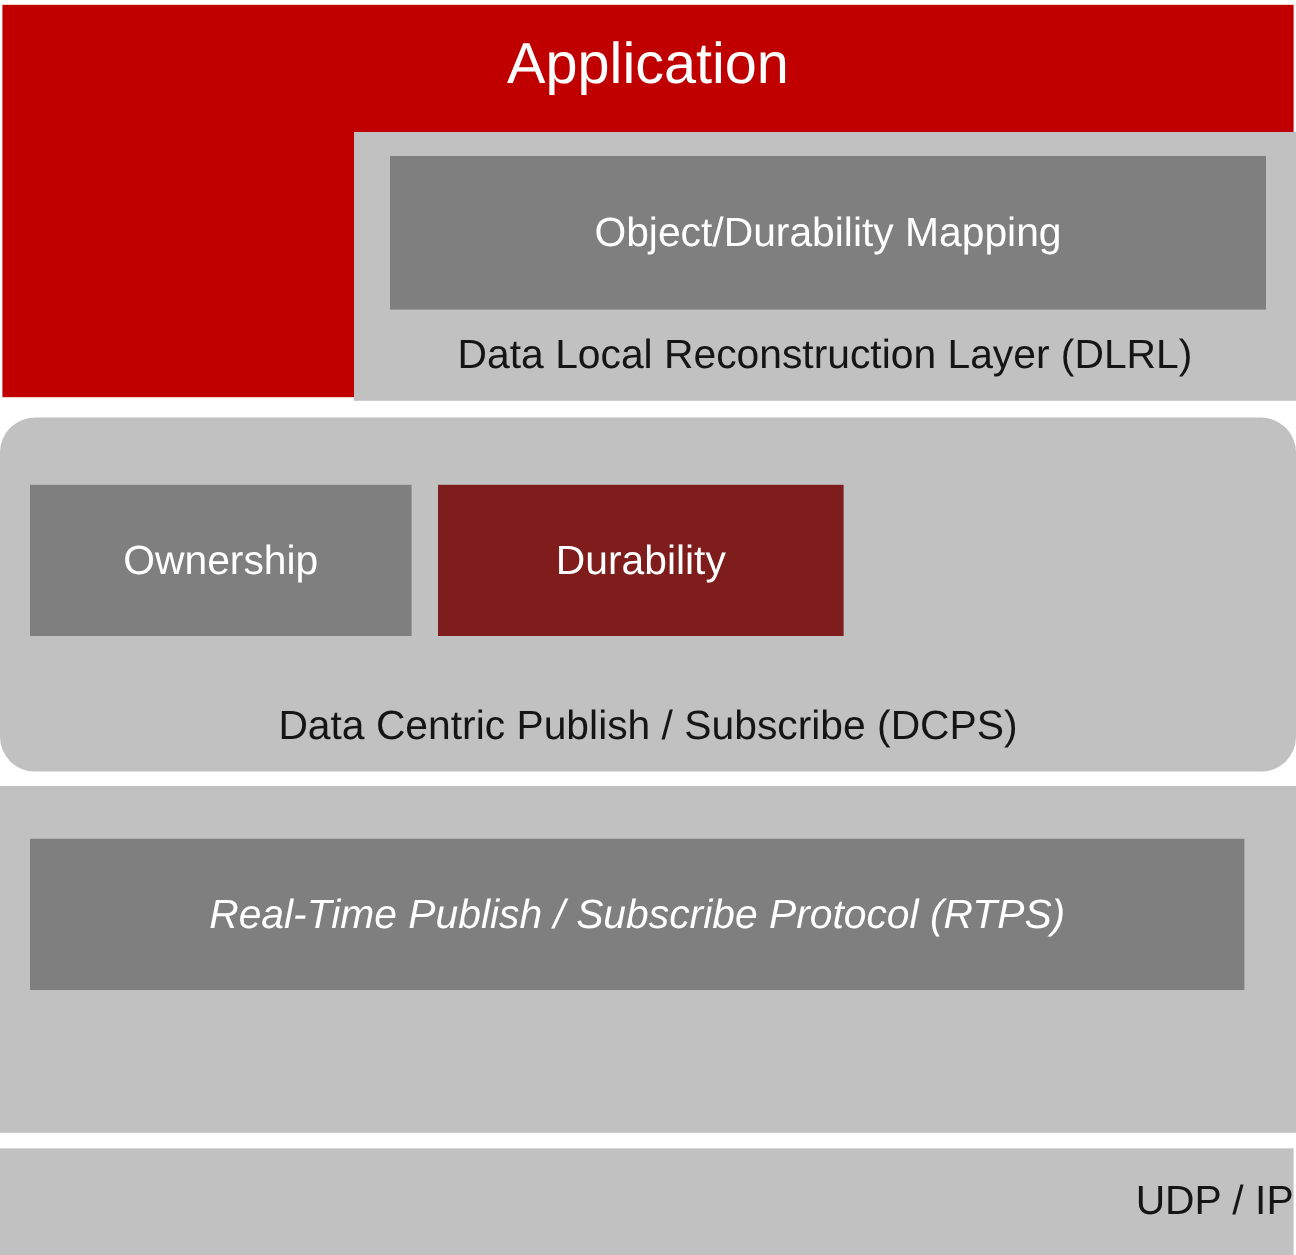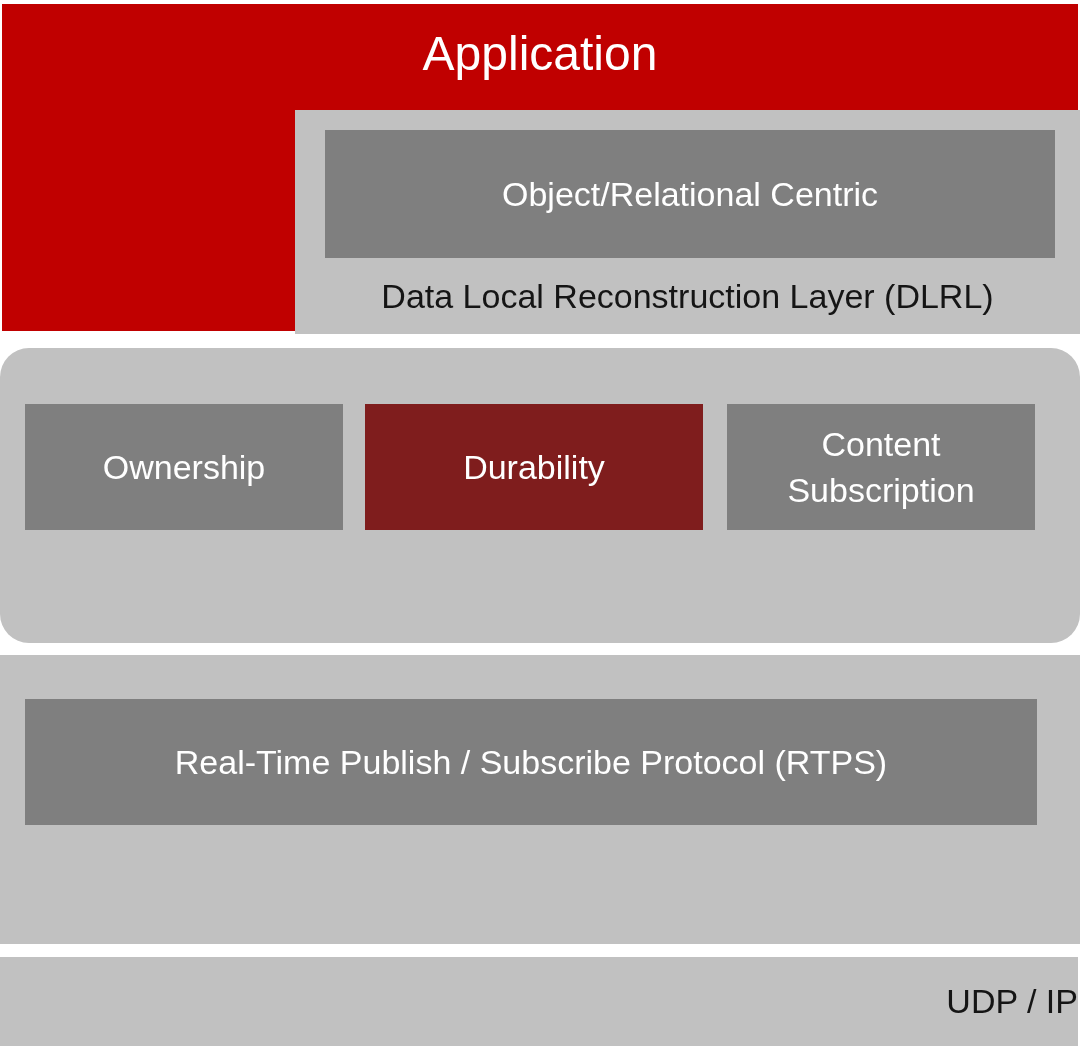--- a/index.html
+++ b/index.html
@@ -59,21 +59,21 @@
 
   
   .dcps-band { left: 0; top: 348px; width: 1080px; height: 295px; }
   .ownership-box    { left: 25px;  top: 56px; width: 318px; height: 126px; }
   .durability-box   { left: 365px; top: 56px; width: 338px; height: 126px; }
   .content-sub-box  { left: 727px; top: 56px; width: 308px; height: 126px; }
   .dcps-label { top: 232px; height: 50px; }
 
   
   .rtps-band { left: 0; top: 655px; width: 1080px; height: 289px; }
-  .rtps-box  { left: 25px; top: 44px; width: 1012px; height: 126px; }
+  .rtps-box  { left: 25px; top: 44px; width: 1012px; height: 126px; font-style: italic; }
   .wire-label{ top: 226px; height: 52px; }
 
   
   .udp-band {
     left: 0; top: 957px; width: 1078px; height: 89px;
     display: flex; align-items: center; justify-content: flex-end;
     color: #151515; font-size: 34px;
   }
 </style>
 </head>
@@ -81,35 +81,33 @@
 
 <div class="canvas">
 
   <div class="abs red-top" style="background-color: rgb(192, 0, 0);">
     <span class="app-title">Application</span>
   </div>
   <div class="abs red-left" style="background-color: rgb(192, 0, 0);"></div>
 
   <div class="abs band dlrl-band" style="background-color: rgb(193, 193, 193);">
     <div class="abs gbox orm-box" style="background-color: rgb(127, 127, 127);">
-      <span>Object/Relational Centric</span>
+      <span>Object/Durability Mapping</span>
     </div>
     <div class="abs band-label dlrl-label">Data Local Reconstruction Layer (DLRL)</div>
   </div>
 
   <div class="abs band dcps-band" style="background-color: rgb(193, 193, 193); border-radius: 29px;">
     <div class="abs gbox ownership-box" style="background-color: rgb(127, 127, 127);">
       <span>Ownership</span>
     </div>
     <div class="abs gbox durability-box" style="background-color: #7f1d1d;">
       <span>Durability</span>
     </div>
-    <div class="abs gbox content-sub-box" style="background-color: rgb(127, 127, 127);">
-      <span>Content Subscription</span>
-    </div>
+    <div class="abs band-label dcps-label">Data Centric Publish / Subscribe (DCPS)</div>
   </div>
 
   <div class="abs band rtps-band" style="background-color: rgb(193, 193, 193);">
     <div class="abs gbox rtps-box" style="background-color: rgb(127, 127, 127);">
       <span>Real-Time Publish / Subscribe Protocol (RTPS)</span>
     </div>
   </div>
 
   <div class="abs band udp-band" style="background-color: rgb(193, 193, 193);">
     <span>UDP / IP</span>

